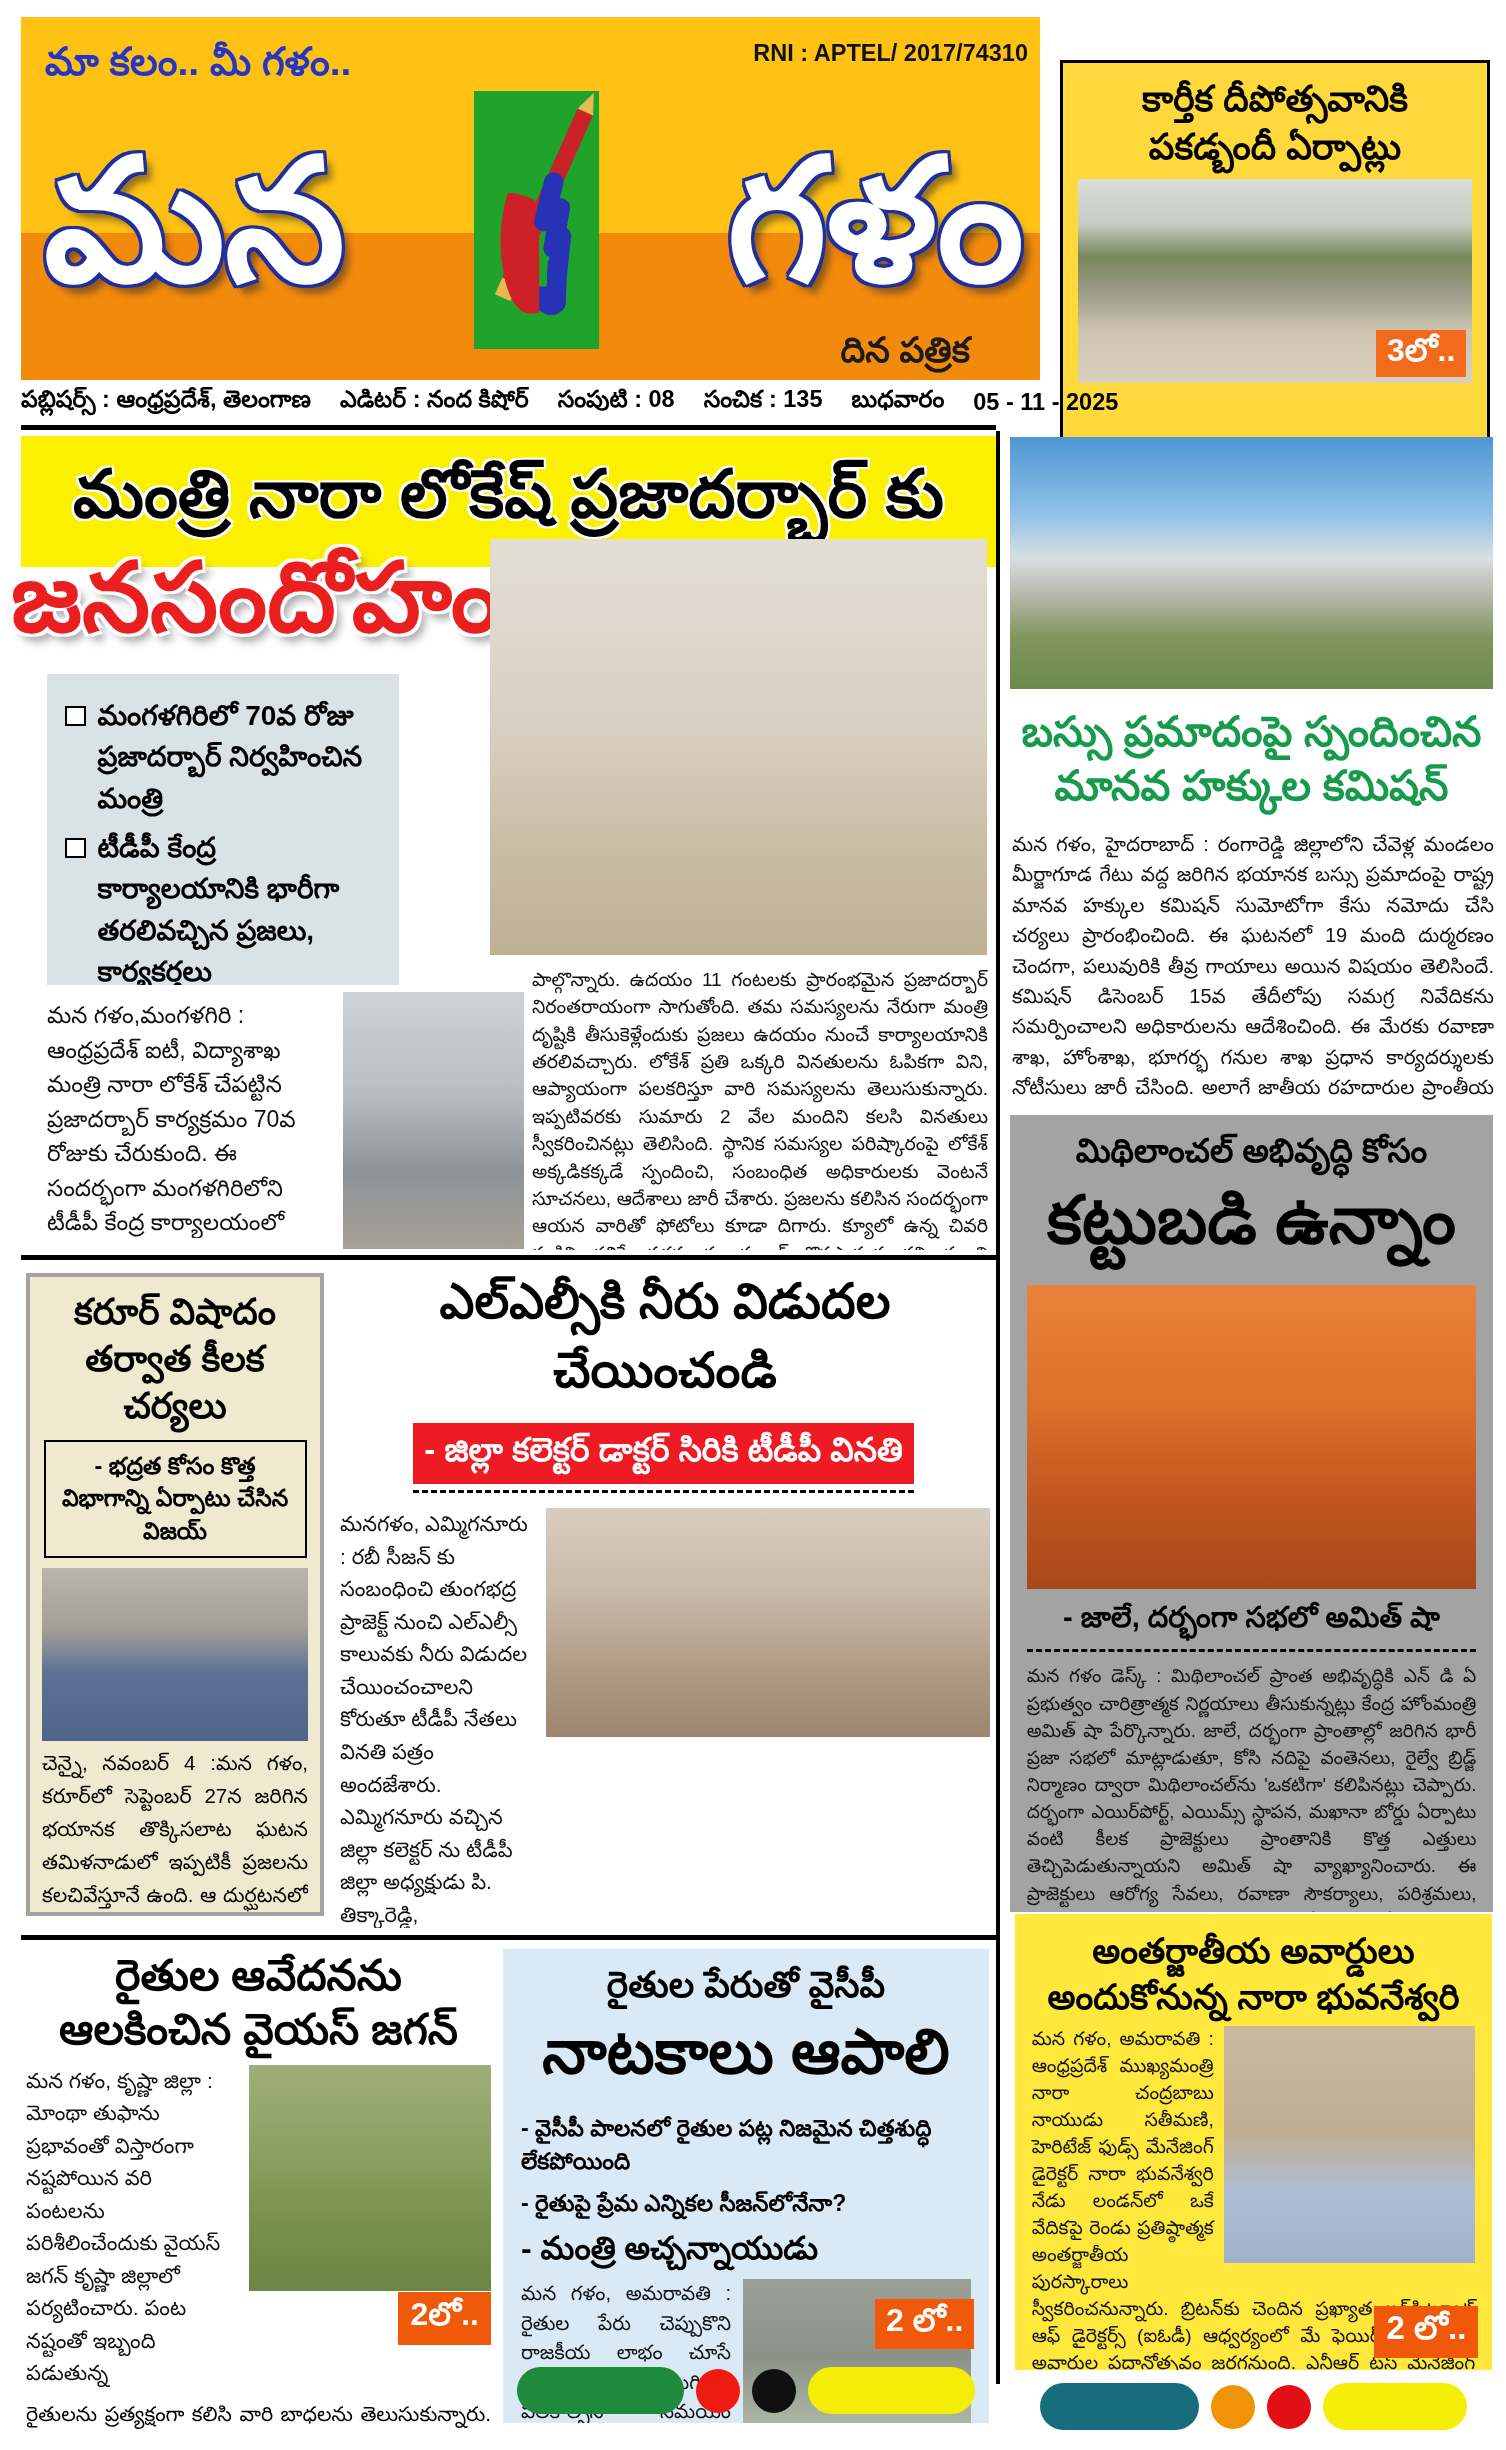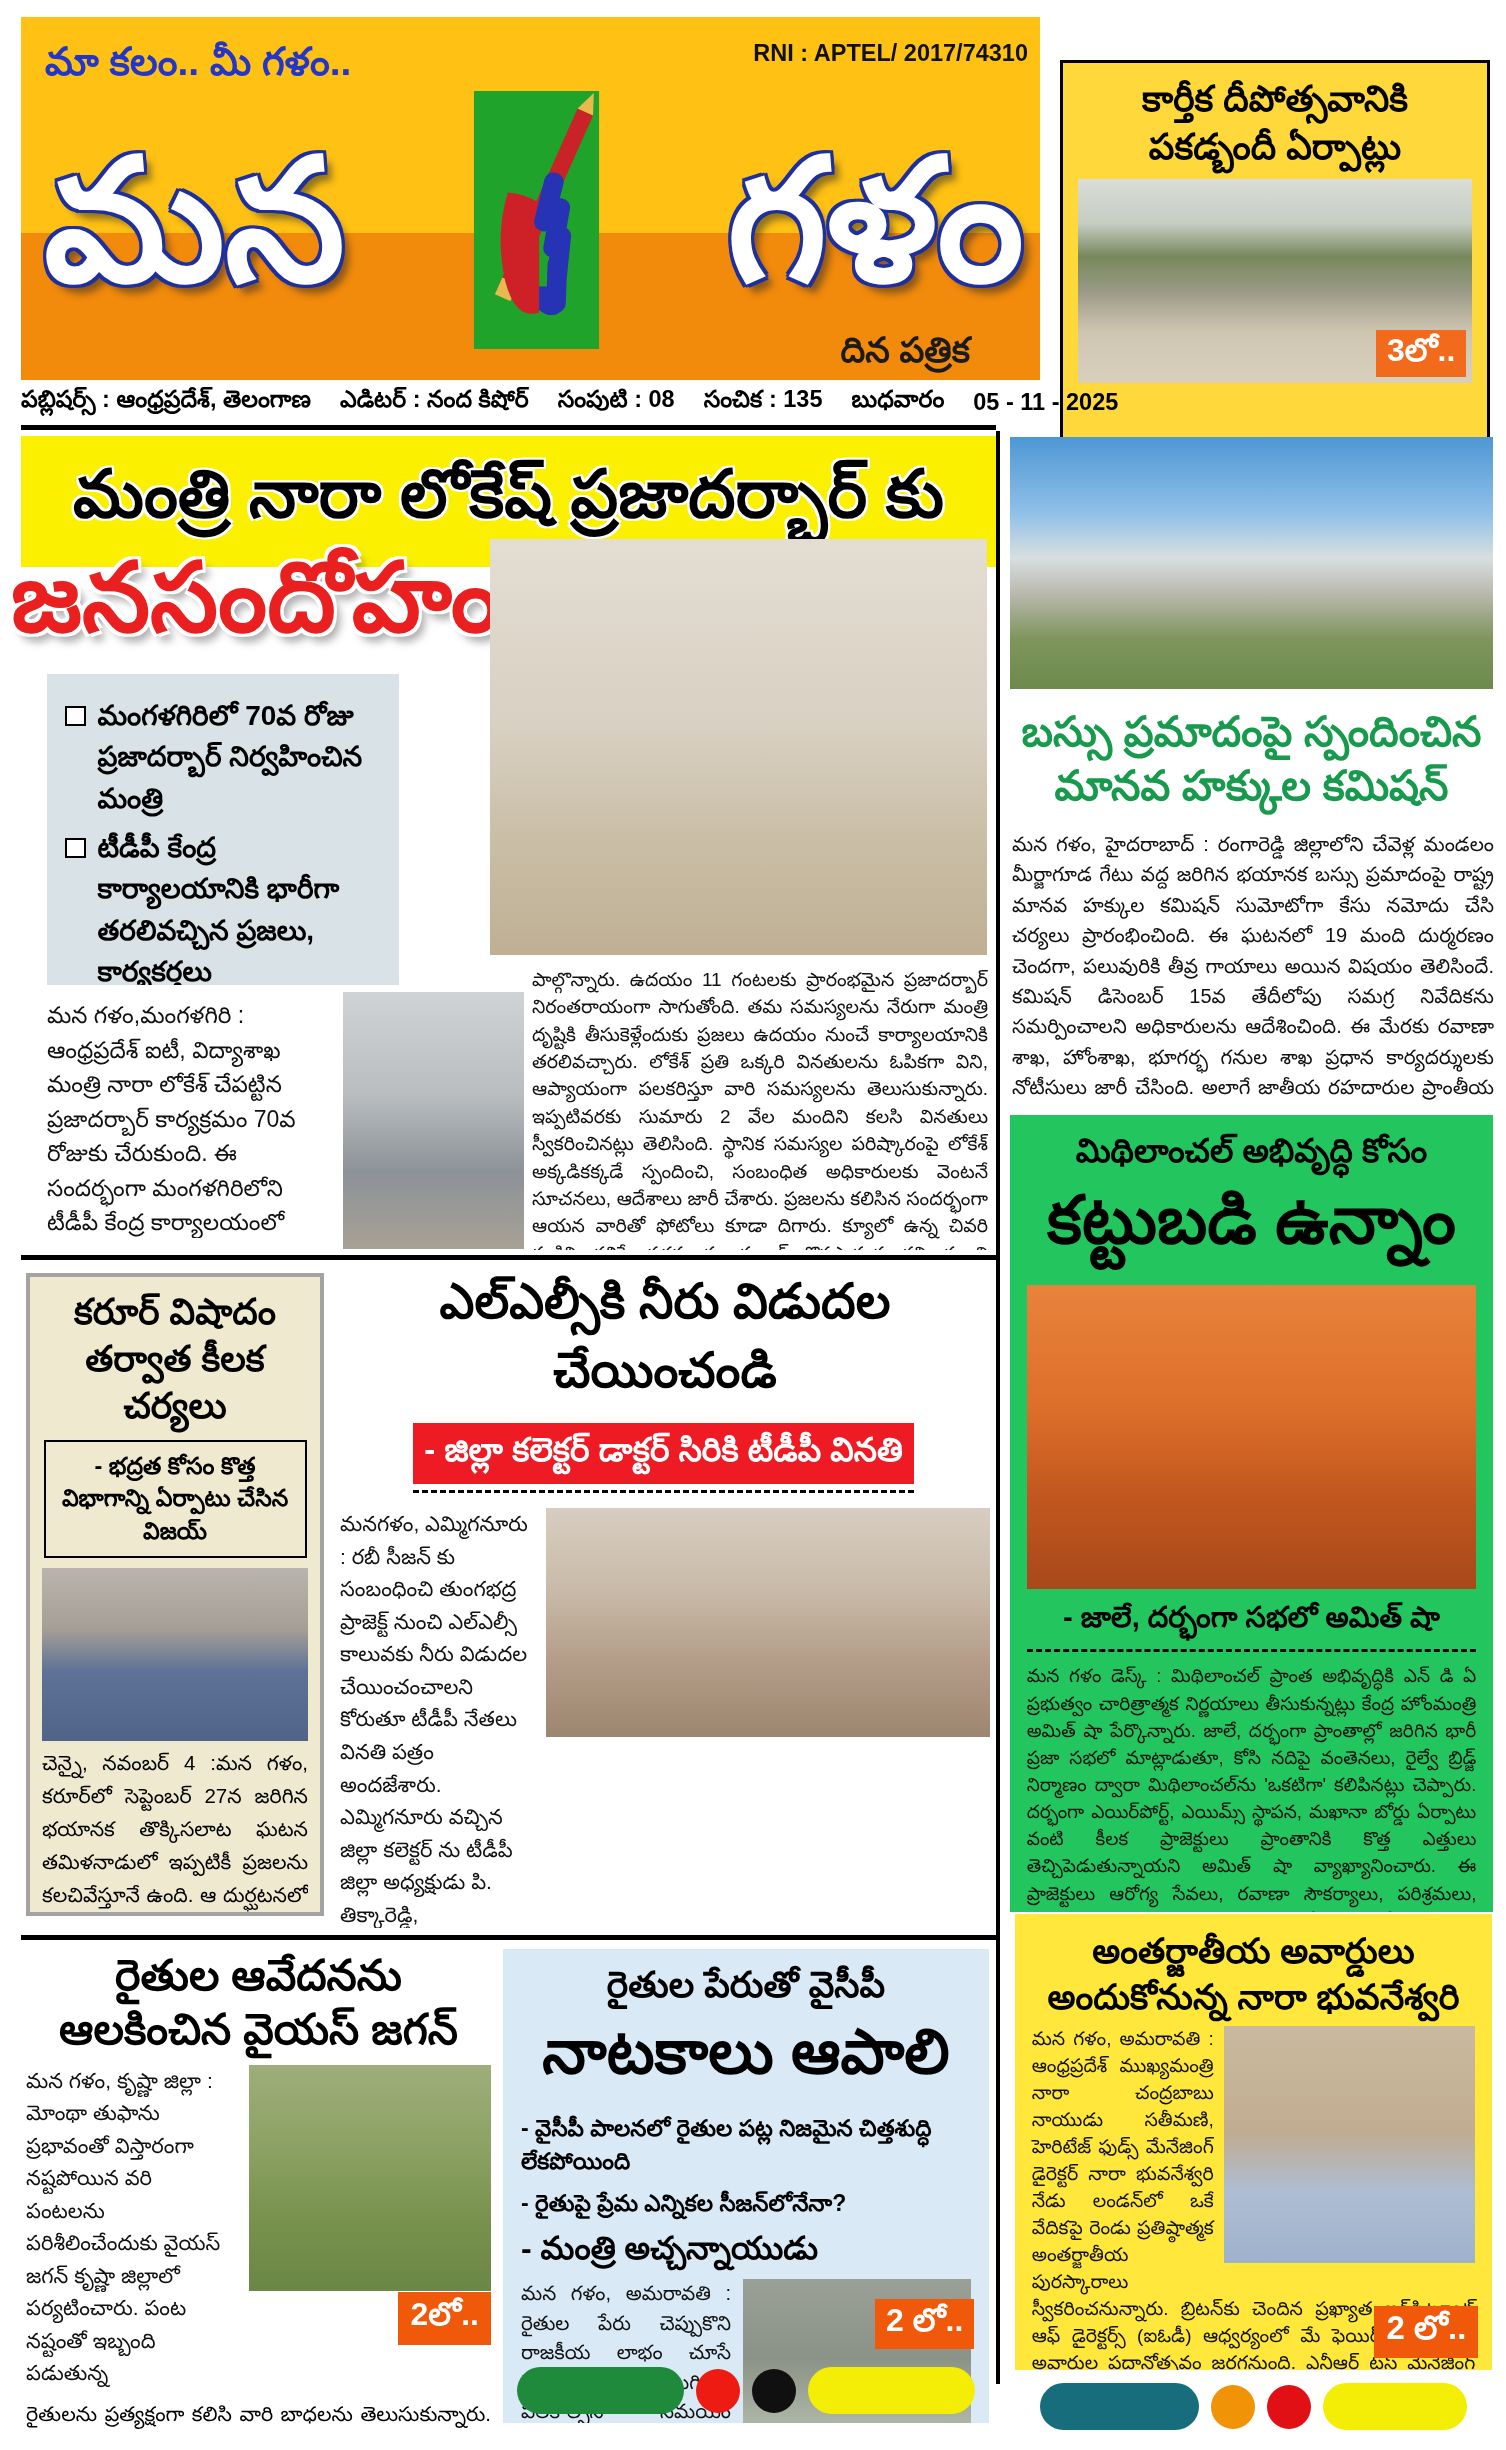--- a/index.html
+++ b/index.html
@@ -95,21 +95,21 @@
   .ycp-body { margin-top:7.6px; font-size:20px; line-height:1.48; text-align:justify; color:#111; }
   .ycp-badge { position:absolute; right:15px; bottom:74px; background:#F1590A; color:#fff; font-size:32px; font-weight:bold; padding:3px 10.6px; }
   .ycp-pills { position:absolute; left:0; bottom:9px; width:100%; display:flex; justify-content:center; }
 
   
   .bus-photo { left:1010px; top:437px; width:483px; height:252px;
       background:linear-gradient(180deg,#4e97d4 0%,#8fc0e8 30%,#d8dfe0 48%,#b9b9ae 62%,#7f955c 80%,#6c8a4b 100%); }
   .bus-head { left:1010px; top:705px; width:483px; text-align:center; font-size:42px; line-height:1.28; font-weight:bold; color:#169A4C; }
   .bus-body { left:1012px; top:829px; width:482px; height:275px; font-size:20px; line-height:1.52; text-align:justify; color:#111; overflow:hidden; }
 
-  .amit { left:1010px; top:1115px; width:483px; height:797px; background:#22c55e; padding:13.7px 16.7px; overflow:hidden; }
+  .amit { left:1010px; top:1115px; width:483px; height:797px; background:#a3a3a3; padding:13.7px 16.7px; overflow:hidden; }
   .amit-kicker { font-size:33px; font-weight:bold; text-align:center; color:#000; margin-top:3px; }
   .amit-head { font-size:67px; font-weight:bold; text-align:center; color:#000; margin-top:3px; }
   .amit-photo { width:100%; height:304px; margin-top:10.6px;
       background:linear-gradient(180deg,#e8833c 0%,#dd6f2a 40%,#c1571f 70%,#a8481a 100%); }
   .amit-byline { font-size:29px; font-weight:bold; text-align:center; margin-top:12px; padding-bottom:7.6px; border-bottom:3px dashed #000; }
   .amit-body { margin-top:10.6px; font-size:18.6px; line-height:1.46; text-align:justify; color:#111; }
 
   .bhuva { left:1015px; top:1914px; width:477px; height:456px; background:#FFE83B; padding:13.7px 16.7px; overflow:hidden; }
   .bhuva-head { font-size:35px; line-height:1.32; font-weight:bold; text-align:center; color:#000; }
   .bhuva-photo { float:right; width:251px; height:237px; margin:6px 0 6px 10.6px;

